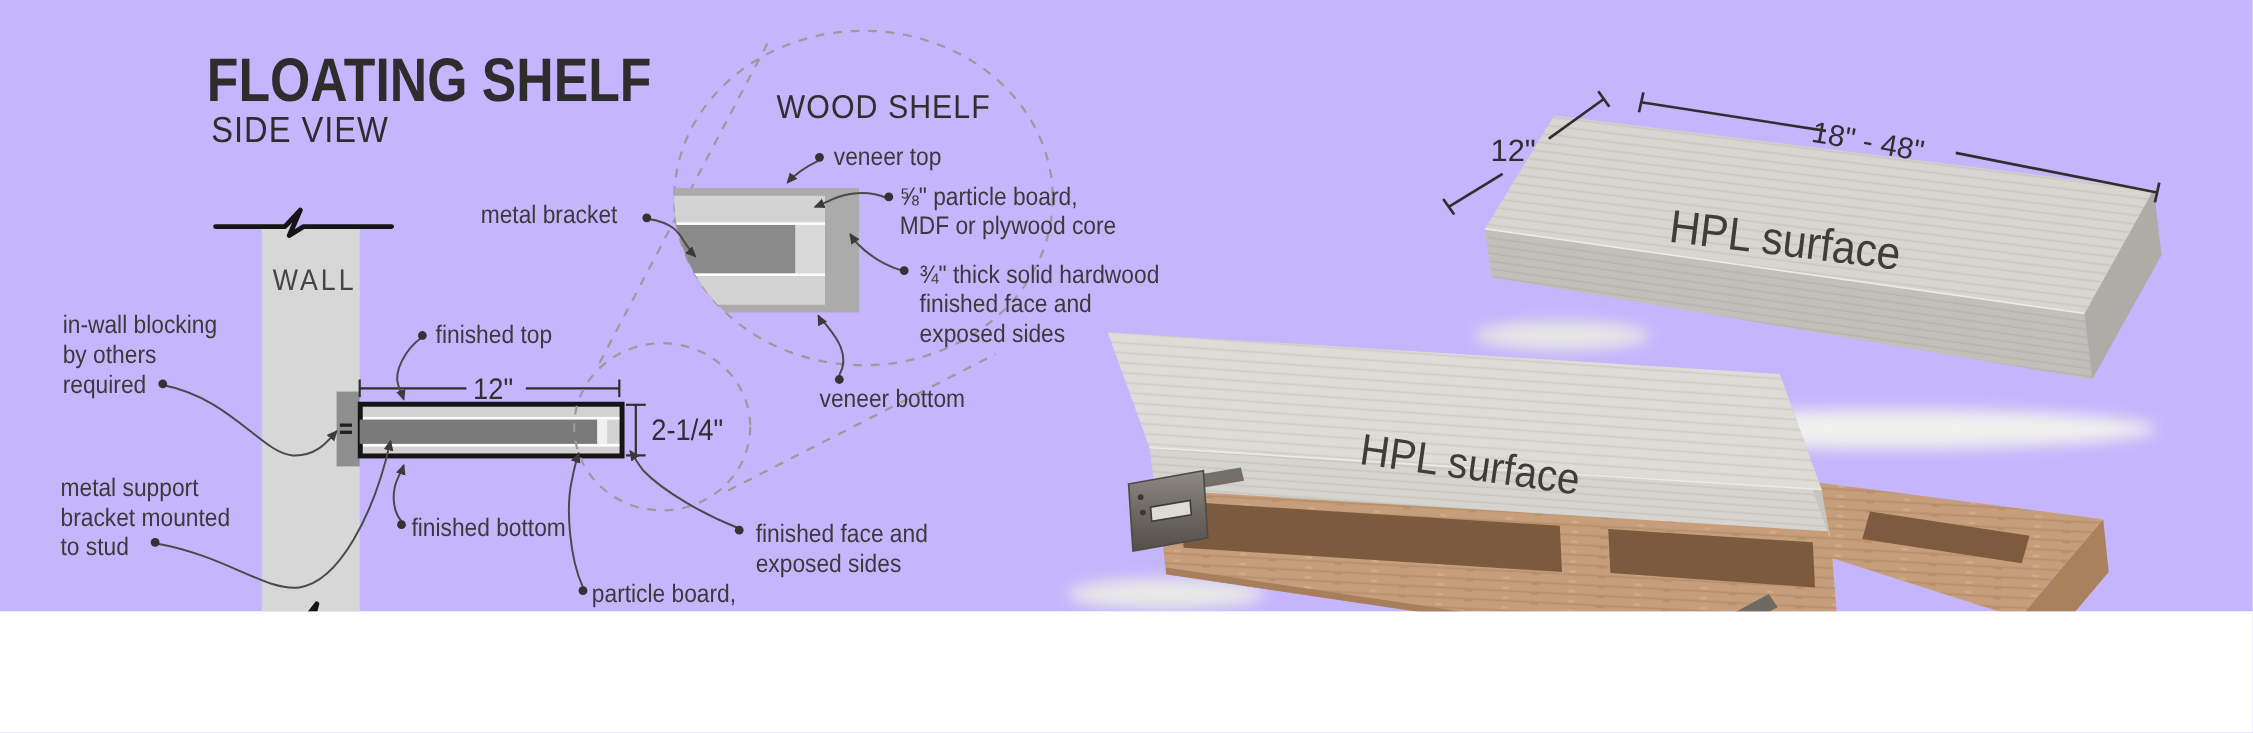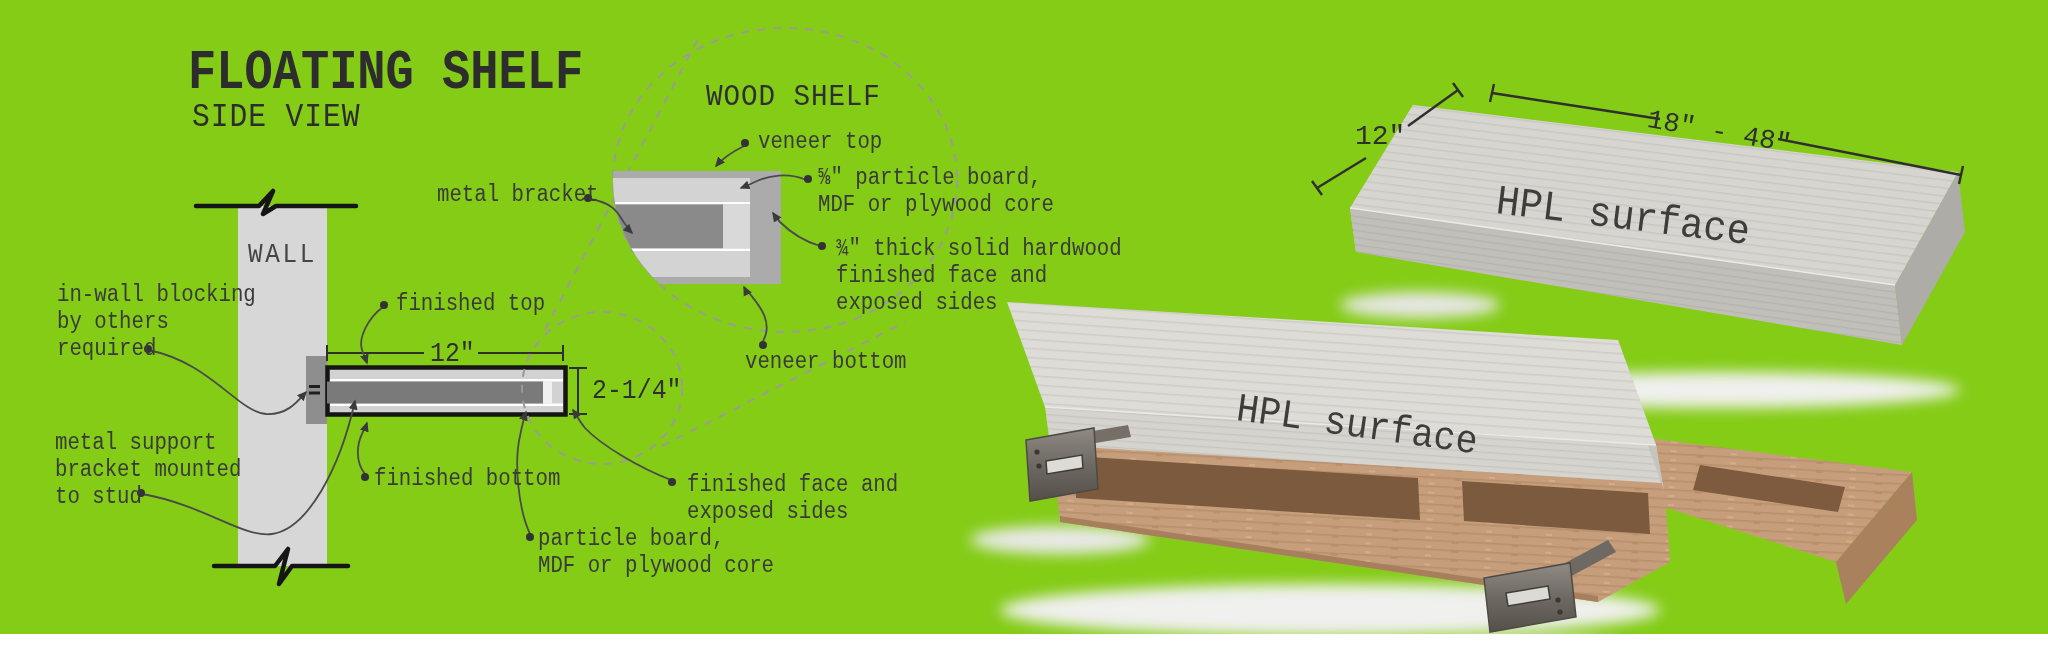--- a/index.html
+++ b/index.html
@@ -1,17 +1,17 @@
 <!DOCTYPE html>
 <html><head>
 <meta charset="utf-8">
 <style>
   html,body{margin:0;padding:0;background:#ffffff;}
-  .canvas{position:relative;width:2048px;height:634px;background:#84cc16;overflow:hidden;
-          font-family:Liberation Mono, monospace;color:#3a3a3a;}
+  .canvas{position:relative;width:2048px;height:556px;background:#c4b5fd;overflow:hidden;
+          font-family:Liberation Sans, sans-serif;color:#3a3a3a;}
   .canvas svg{position:absolute;left:0;top:0;}
   .txt{position:absolute;white-space:pre-line;line-height:1.18;color:#3a3a3a;
        transform-origin:left top;}
   .lbl{font-size:23px;transform:scaleX(.9);letter-spacing:0;}
   .title{font-size:56px;font-weight:bold;color:#2d2d2d;letter-spacing:0;transform:scaleX(.84);}
   .subtitle{font-size:33px;color:#2d2d2d;transform:scaleX(.9);letter-spacing:1px;}
   .walltxt{font-size:27px;letter-spacing:3px;color:#454545;transform:scaleX(.9);}
   .detailtitle{font-size:30px;color:#2f2f2f;letter-spacing:1px;transform:scaleX(.92);}
   .dim{font-size:27px;color:#2f2f2f;transform:scaleX(.92);}
   .hpl{font-size:42px;color:#3f3d3a;letter-spacing:0;}

